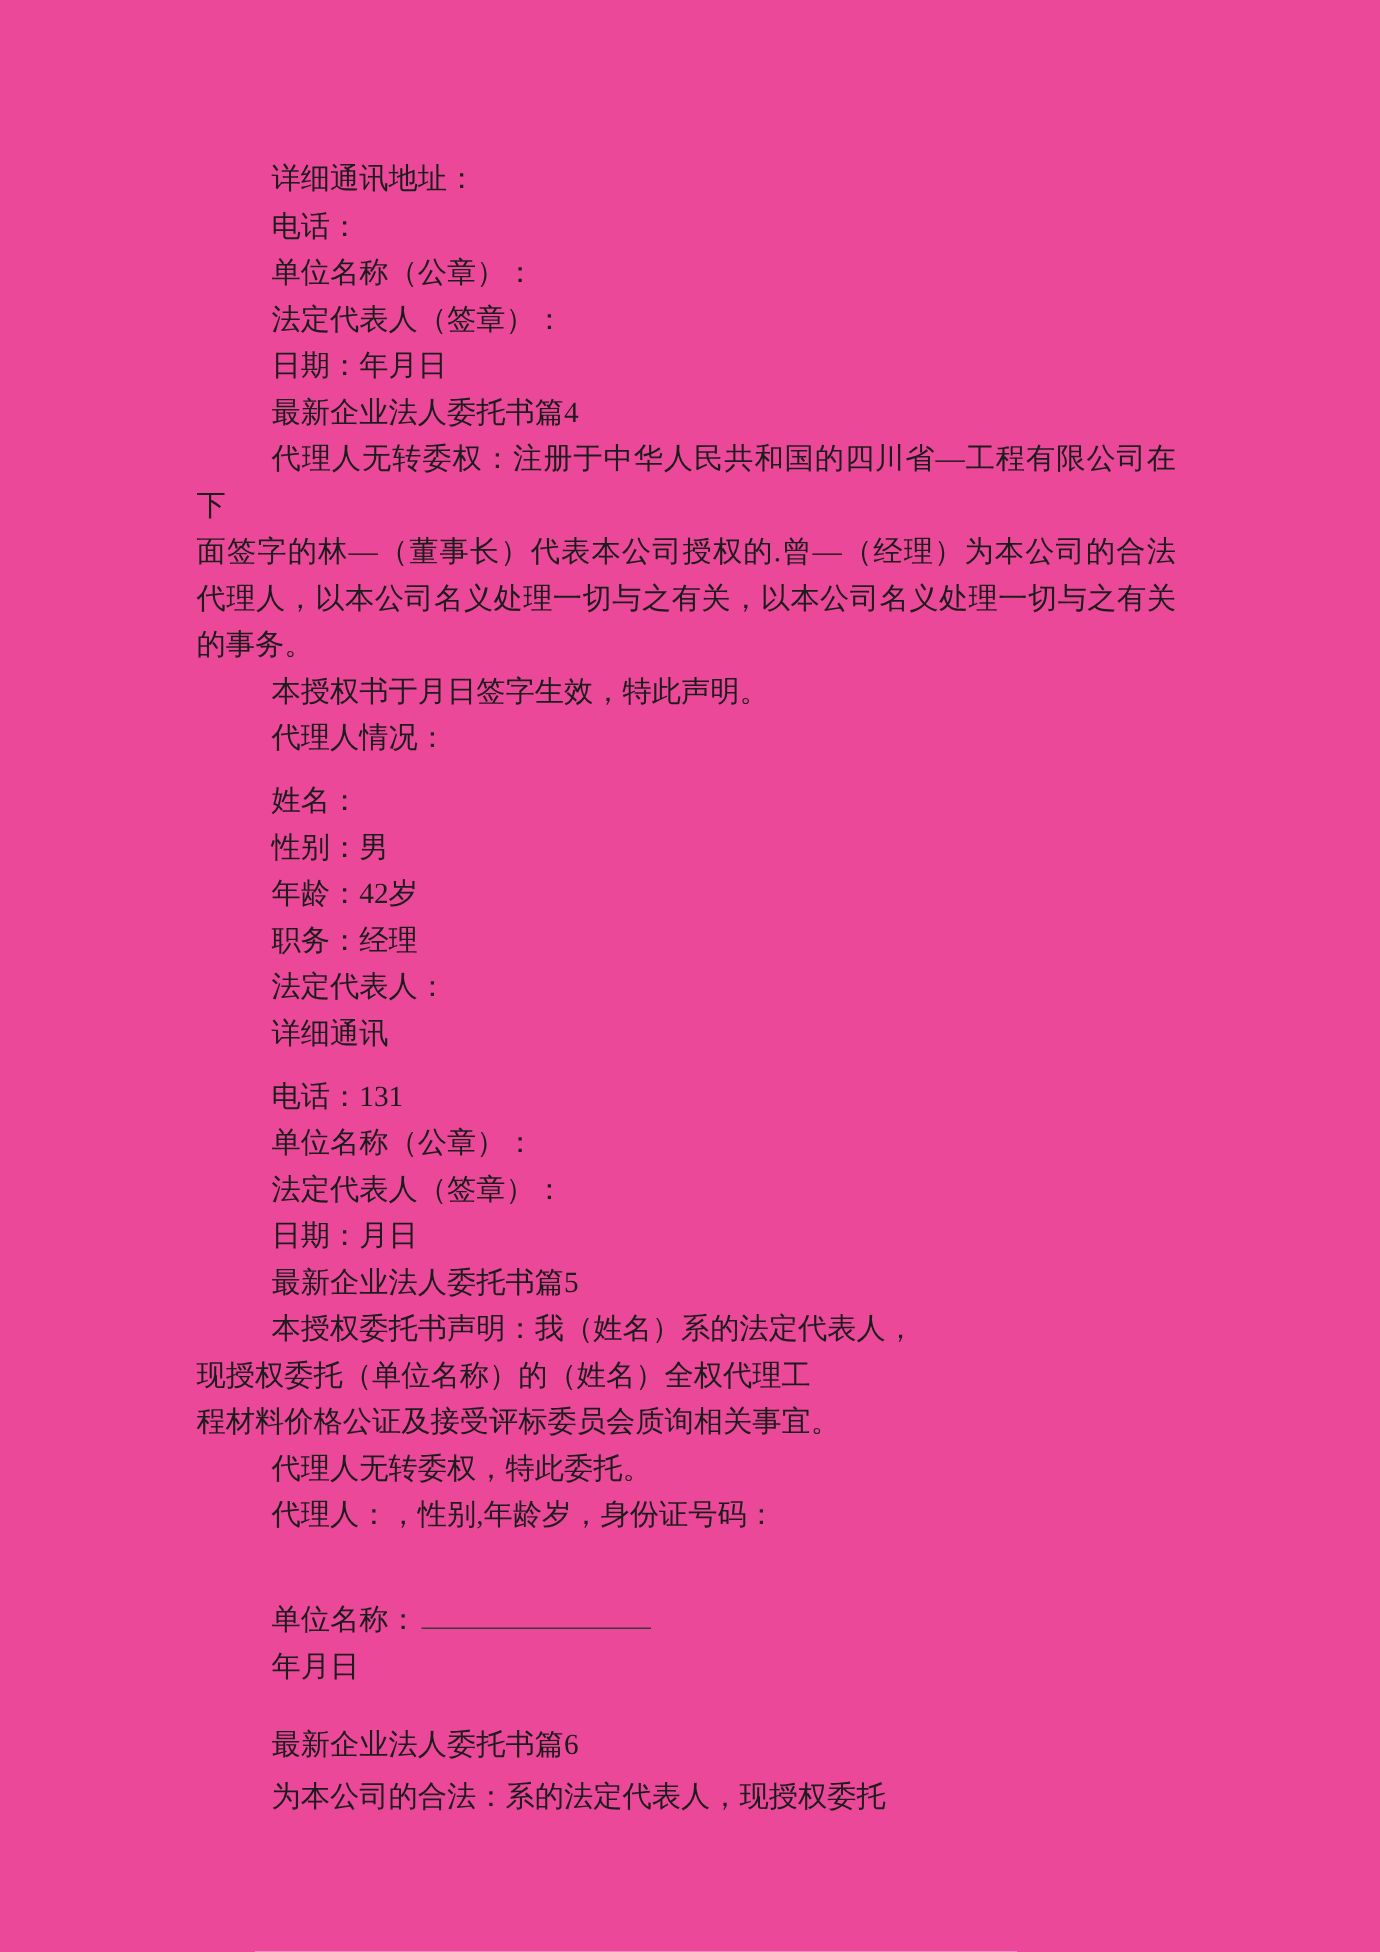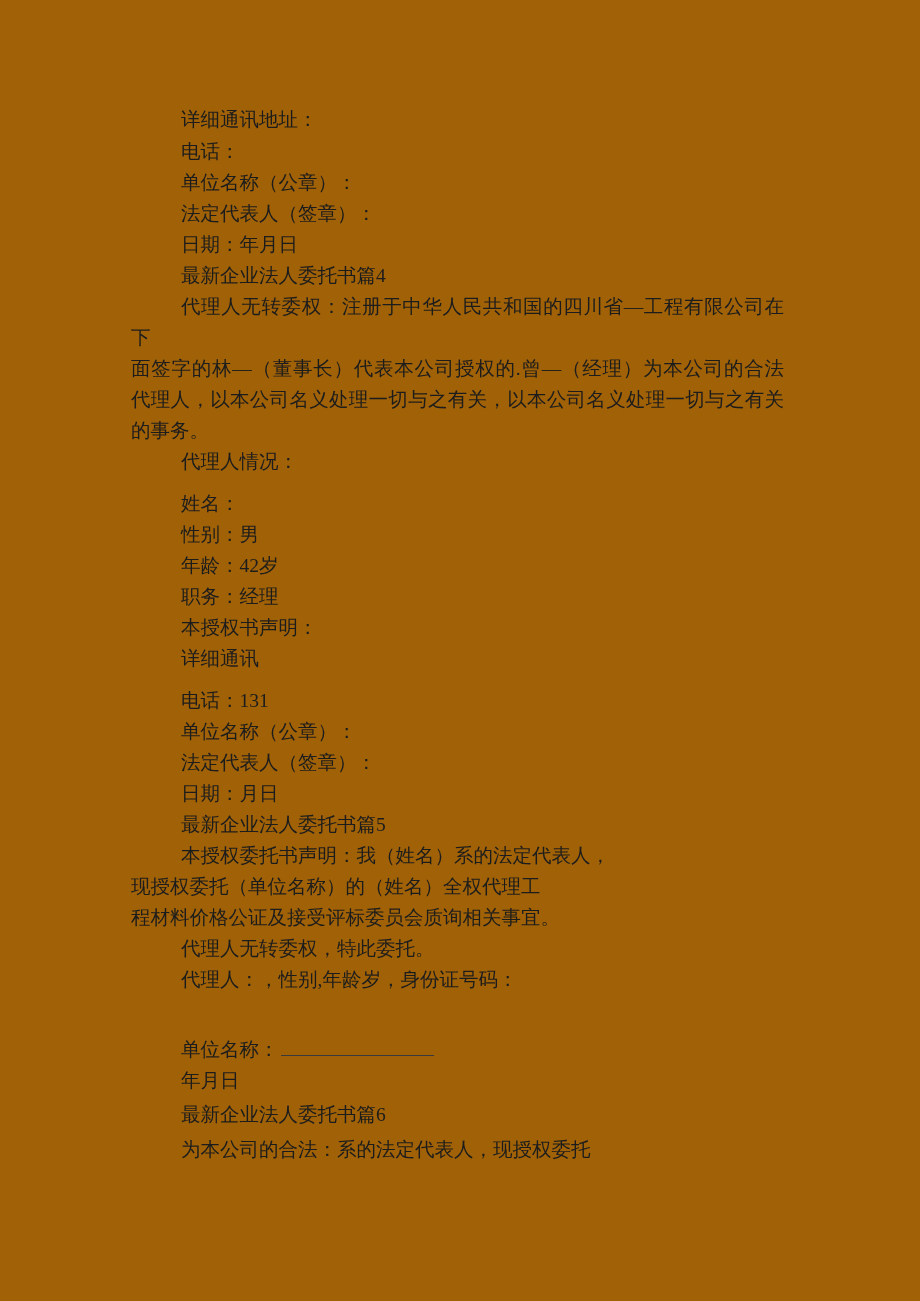--- a/index.html
+++ b/index.html
@@ -11,21 +11,21 @@
     height: 1301px;
     background: #ffffff;
     font-family: "Liberation Serif", "DejaVu Serif", serif;
     overflow: hidden;
   }
   .doc-page {
     box-sizing: border-box;
     width: 920px;
     height: 1301px;
     padding: 104px 136px 0 131px;
-    background: #a16207;
+    background: #ec4899;
     overflow: hidden;
   }
   p.line {
     margin: 0;
     padding: 0;
     width: 653px;
     font-size: 19.5px;
     line-height: 31px;
     color: #1c1c1c;
     letter-spacing: 0;
@@ -34,21 +34,21 @@
     text-indent: 50px;
   }
   p.line.justify {
     text-align: justify;
     text-align-last: justify;
   }
   
   p.line.gap-md  { margin-top: 1px; }
   p.line.gap-sm  { margin-top: 11px; }
   p.line.gap-xl  { margin-top: 39px; }
-  p.line.gap-xs  { margin-top: 3px;  }
+  p.line.gap-xs  { margin-top: 21px;  }
   p.line.gap-xxs { margin-top: 4px;  }
   .blank-underline {
     display: inline-block;
     width: 153px;
     height: 19px;
     margin-left: 2px;
     border-bottom: 1px solid #3a3a3a;
     vertical-align: baseline;
   }
 </style>
@@ -60,26 +60,27 @@
       <p class="line indent">详细通讯地址：</p>
       <p class="line indent gap-md">电话：</p>
       <p class="line indent">单位名称（公章）：</p>
       <p class="line indent">法定代表人（签章）：</p>
       <p class="line indent">日期：年月日</p>
       <p class="line indent">最新企业法人委托书篇4</p>
       <p class="line indent justify">代理人无转委权：注册于中华人民共和国的四川省—工程有限公司在下</p>
       <p class="line justify">面签字的林—（董事长）代表本公司授权的.曾—（经理）为本公司的合法</p>
       <p class="line justify">代理人，以本公司名义处理一切与之有关，以本公司名义处理一切与之有关</p>
       <p class="line">的事务。</p>
+      <p class="line indent">本授权书于月日签字生效，特此声明。</p>
       <p class="line indent">代理人情况：</p>
       <p class="line indent gap-sm">姓名：</p>
       <p class="line indent">性别：男</p>
       <p class="line indent">年龄：42岁</p>
       <p class="line indent">职务：经理</p>
-      <p class="line indent">本授权书声明：</p>
+      <p class="line indent">法定代表人：</p>
       <p class="line indent">详细通讯</p>
       <p class="line indent gap-sm">电话：131</p>
       <p class="line indent">单位名称（公章）：</p>
       <p class="line indent">法定代表人（签章）：</p>
       <p class="line indent">日期：月日</p>
       <p class="line indent">最新企业法人委托书篇5</p>
       <p class="line indent">本授权委托书声明：我（姓名）系的法定代表人，</p>
       <p class="line">现授权委托（单位名称）的（姓名）全权代理工</p>
       <p class="line">程材料价格公证及接受评标委员会质询相关事宜。</p>
       <p class="line indent">代理人无转委权，特此委托。</p>

